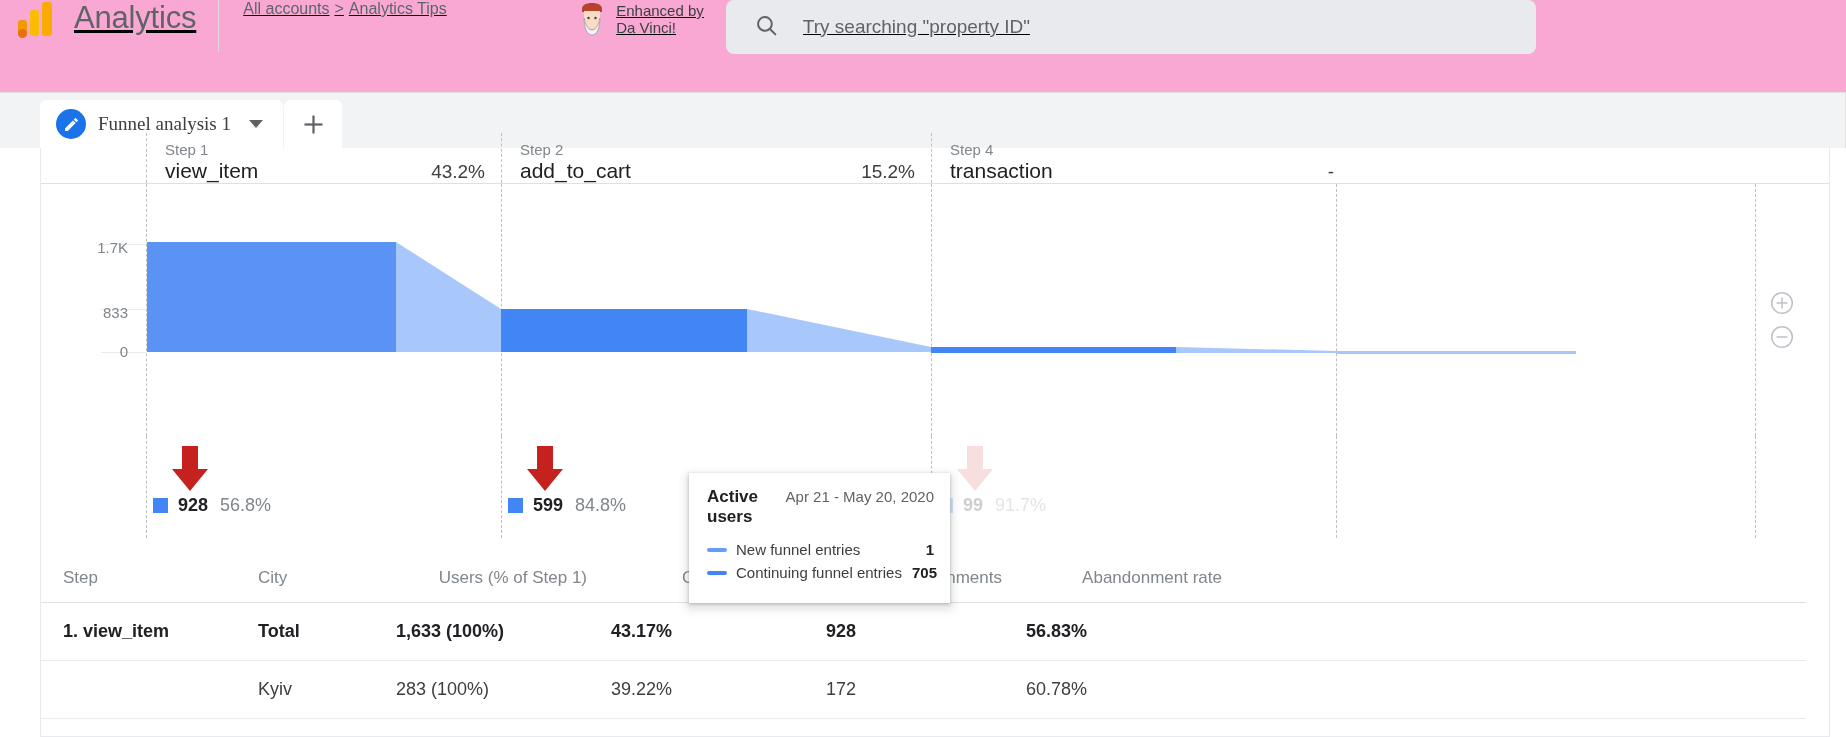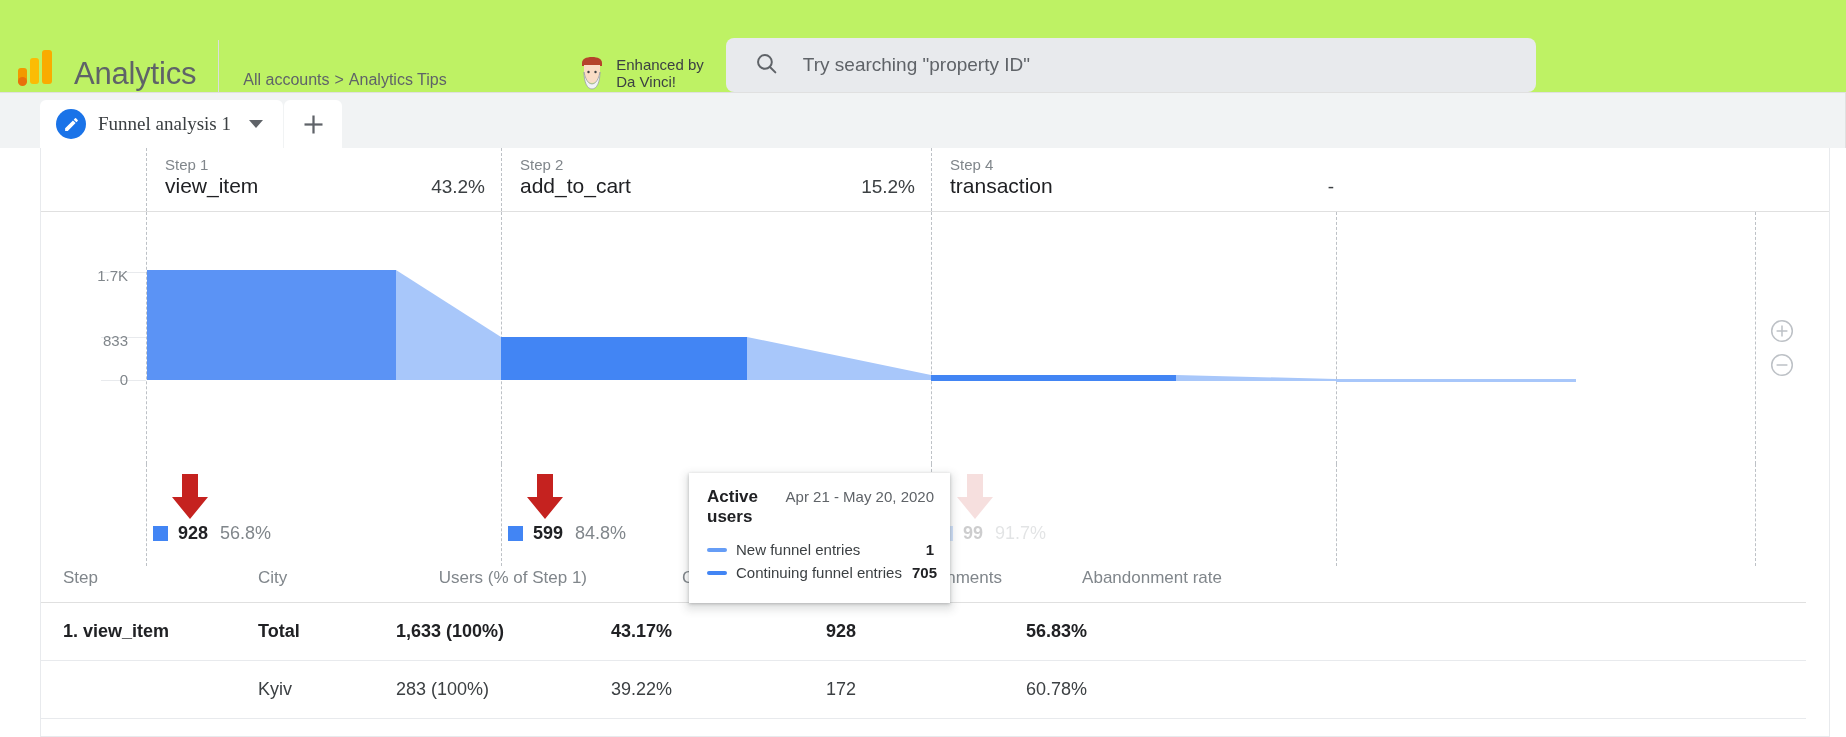--- a/index.html
+++ b/index.html
@@ -8,24 +8,25 @@
     width: 1846px; height: 737px;
     background: #ffffff;
     font-family: "Liberation Sans", sans-serif;
     overflow: hidden;
   }
 
   
   .topbar {
     position: relative;
     height: 92px;
-    background: #bef264;
+    background: #f9a8d4;
     display: flex;
-    align-items: flex-end;
+    align-items: flex-start;
     padding-left: 12px;
+    text-decoration: underline;
   }
   .ga-logo {
     width: 44px; height: 44px;
     position: relative;
     margin-left: 6px; margin-right: 12px;
     flex: none;
   }
   .ga-logo i { position: absolute; bottom: 8px; border-radius: 3px; display:block; }
   .ga-logo .b1 { left: 0px;  width: 9px;  height: 16px; background:#f29900; }
   .ga-logo .b2 { left: 12px; width: 9px;  height: 26px; background:#fbbc04; }
@@ -128,21 +129,21 @@
     position:absolute;
     left: 40px; top: 148px;
     width: 1790px;
     background:#ffffff;
     border: 1px solid #e8eaed;
     border-top: none;
     height: 589px;
   }
 
   
-  .funnel-head { display:flex; height: 64px; border-bottom: 1px solid #e0e0e0; }
+  .funnel-head { display:flex; height: 36px; border-bottom: 1px solid #e0e0e0; align-items: flex-end; }
   .fstep {
     position: relative;
     padding: 8px 16px 0 18px;
     border-left: 1px dashed #bdc1c6;
     display:flex; flex-direction:column; justify-content:flex-start;
   }
   .fstep:first-child { border-left: 1px dashed #bdc1c6; }
   .fstep .slabel { font-size:15px; color:#80868b; line-height:18px; }
   .fstep .srow { display:flex; align-items:baseline; justify-content:space-between; }
   .fstep .sname { font-size:21px; color:#202124; }

